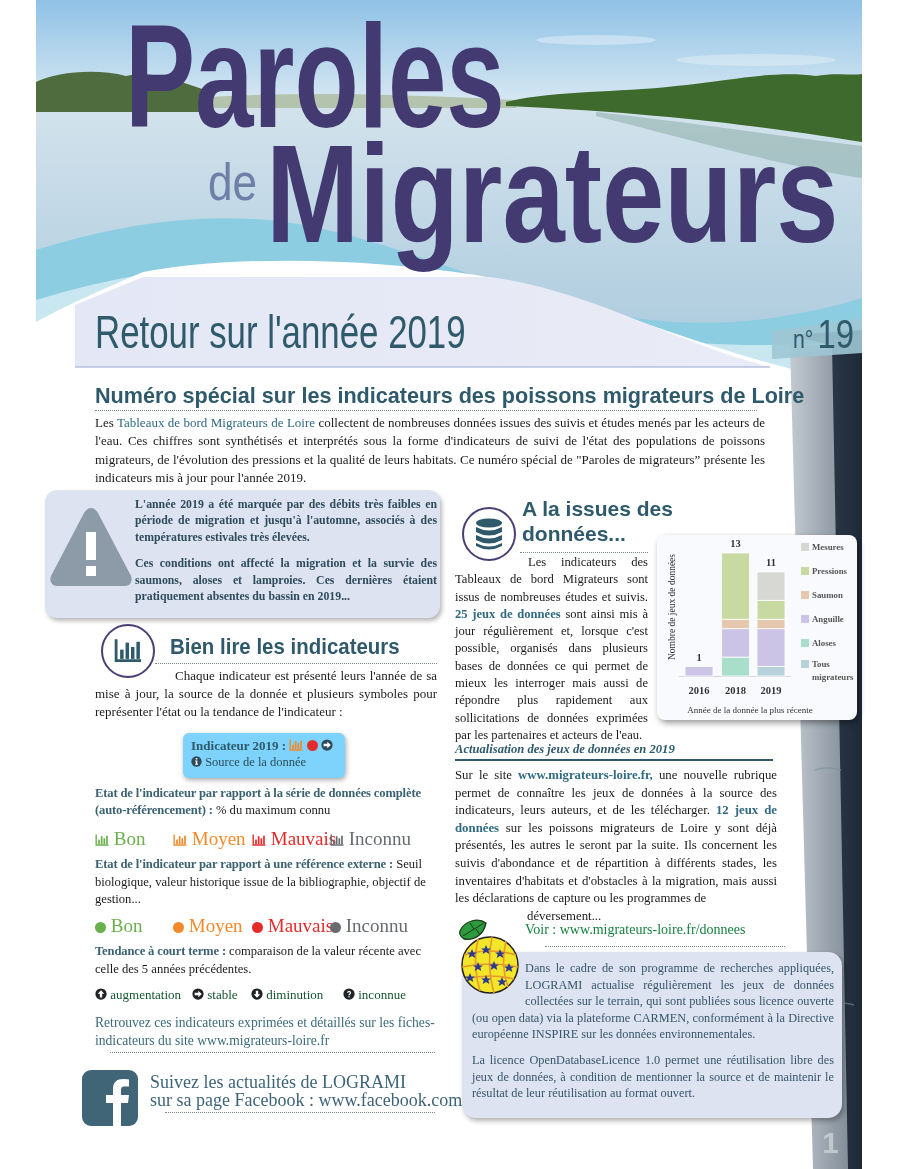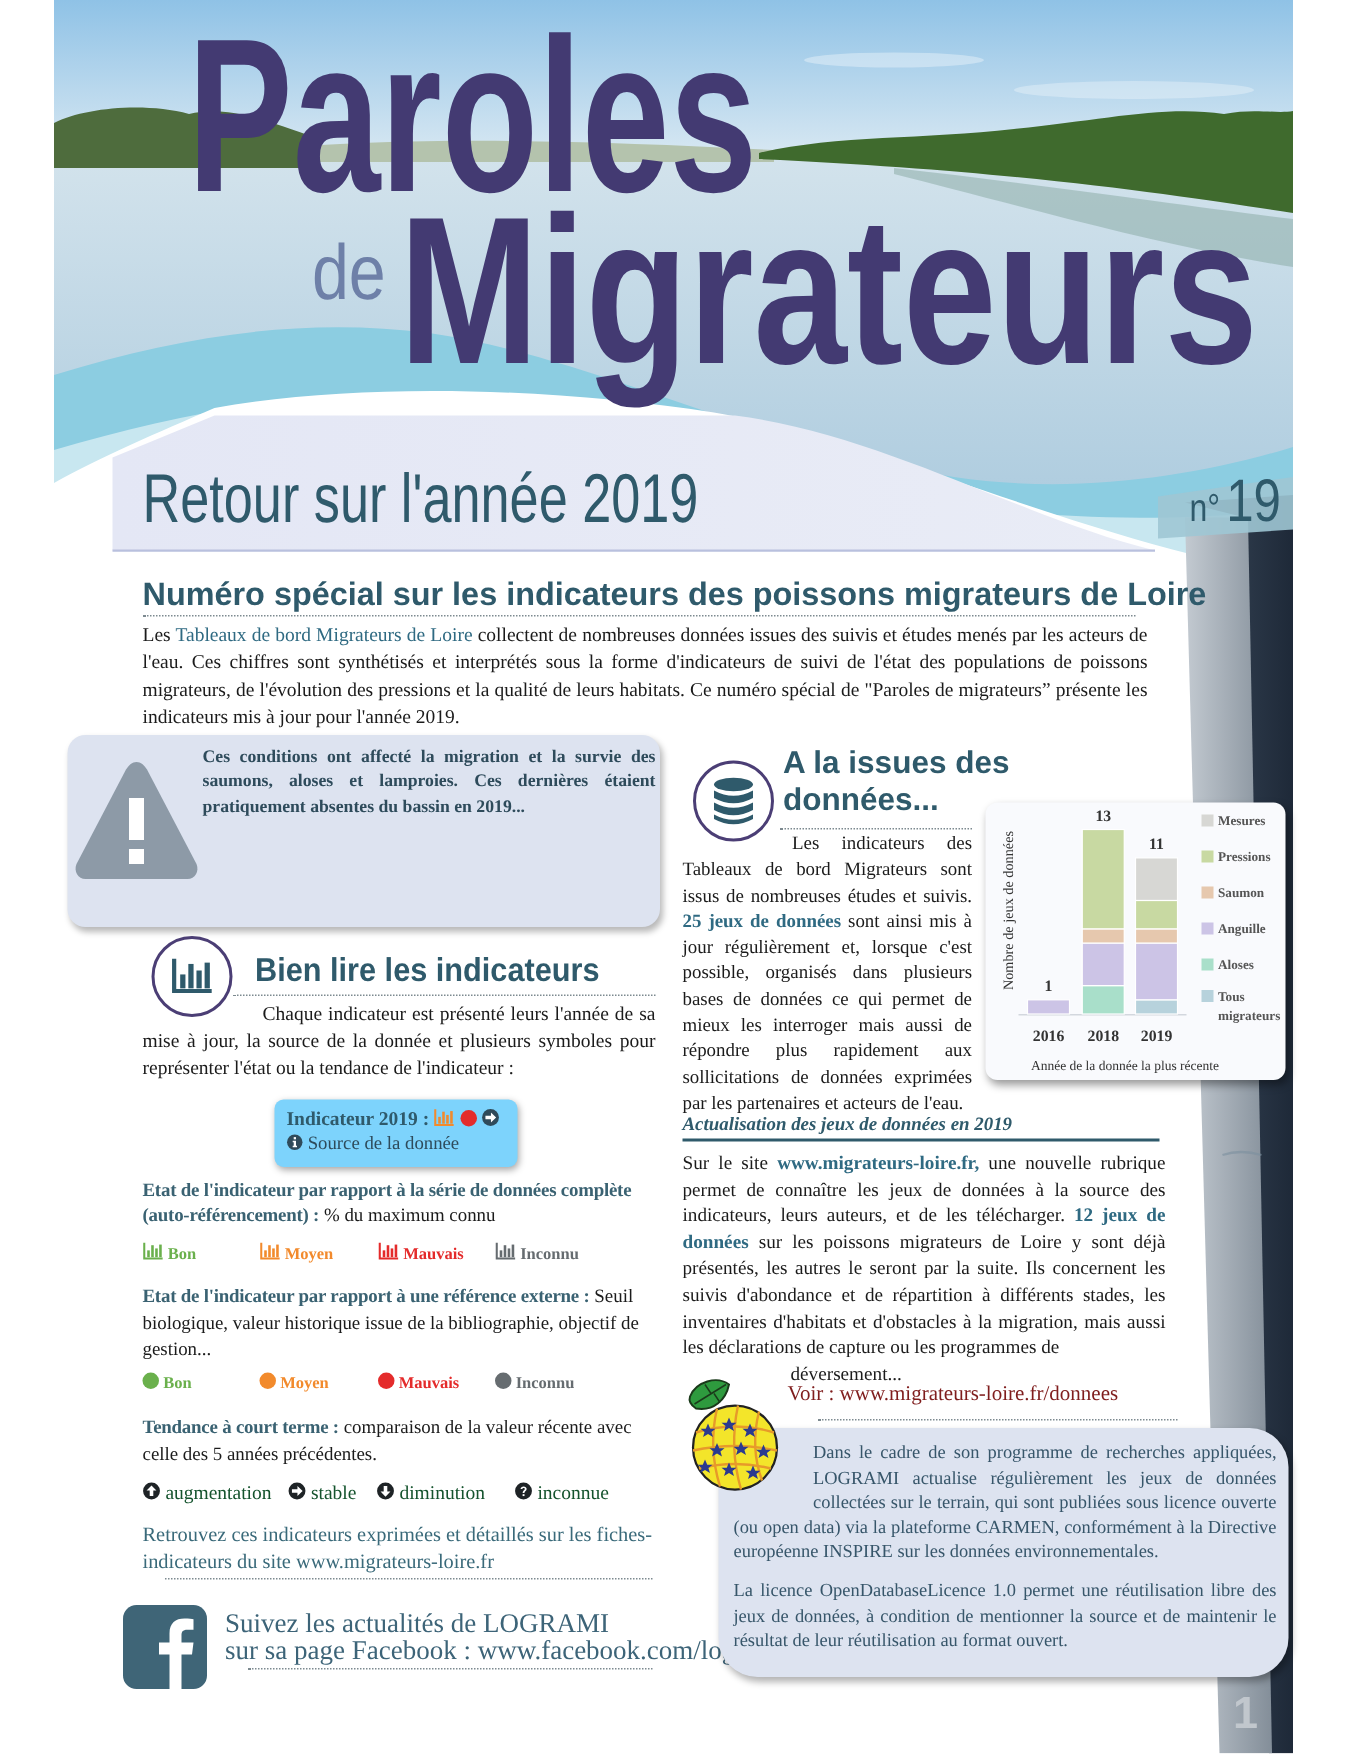--- a/index.html
+++ b/index.html
@@ -42,36 +42,36 @@
   .icon-circle svg{position:absolute;left:0;top:0;}
 
   #example{left:183px;top:733px;width:162px;height:45px;background:#7dd3fc;border-radius:6px;
     box-shadow:1px 2px 5px rgba(0,0,0,.35);z-index:3;}
   #example .l1{position:absolute;left:8px;top:5px;font-weight:bold;font-size:13px;color:var(--heading);white-space:nowrap;}
   #example .l2{position:absolute;left:8px;top:22px;font-size:12.5px;color:#2e4b5b;white-space:nowrap;}
   .ico{display:inline-block;vertical-align:-1px;}
   .dot{display:inline-block;width:11px;height:11px;border-radius:50%;vertical-align:-1px;}
 
   .state-title{font-weight:bold;color:#3a6272;letter-spacing:-.15px;}
-  .lvl{position:absolute;font-size:11px;white-space:nowrap;font-weight:bold;}
+  .lvl{position:absolute;font-size:19px;white-space:nowrap;}
   .c-good{color:var(--good);} .c-medium{color:var(--medium);} .c-bad{color:var(--bad);} .c-unknown{color:var(--unknown);}
   .bg-good{background:var(--good);} .bg-medium{background:var(--medium);} .bg-bad{background:var(--bad);} .bg-unknown{background:var(--unknown);}
   .trend{position:absolute;font-size:13px;white-space:nowrap;color:#14532d;}
 
   
   #chartbox{left:657px;top:535px;width:200px;height:185px;background:#f9fafd;border-radius:8px;
     box-shadow:2px 3px 6px rgba(0,0,0,.4);z-index:4;}
   #chart-svg text{font-family:"Liberation Serif",serif;fill:#333;}
   .c-val,.c-tick{font-size:10.5px;font-weight:bold;}
   .c-xl{font-size:9px;}
   .c-yl{font-size:9.5px;}
   .c-leg{font-size:8.8px;font-weight:bold;fill:#555 !important;}
 
-  #opendata{left:462px;top:952px;width:380px;height:166px;background:var(--panel);border-radius:26px;
-    box-shadow:2px 3px 5px rgba(0,0,0,.3);z-index:4;margin-left:17px;}
+  #opendata{left:462px;top:952px;width:380px;height:166px;background:var(--panel);border-radius:14px;
+    box-shadow:2px 3px 5px rgba(0,0,0,.3);z-index:4;}
   #opendata .inner{position:absolute;left:10px;top:8px;width:362px;font-size:12.3px;line-height:16.6px;
     color:#37566a;text-align:justify;}
   #opendata .inner p{margin:0 0 9px 0;}
   #opendata .spacer{float:left;width:53px;height:48px;}
 
   #pagenum{left:822px;top:1128px;font:bold 30px/1 "Liberation Sans",sans-serif;color:#c1c7cd;z-index:5;}
 </style>
 </head>
 <body>
 
@@ -161,20 +161,21 @@
 <div class="dots" style="left:95px;top:410px;width:662px"></div>
 <div class="abs para" style="left:95px;top:414px;width:670px;z-index:3"><span>Les </span><span class="hl">Tableaux de bord Migrateurs de Loire</span><span> collectent de nombreuses données issues des suivis et études menés par les acteurs de l'eau. Ces chiffres sont synthétisés et interprétés sous la forme d'indicateurs de suivi de l'état des populations de poissons migrateurs, de l'évolution des pressions et la qualité de leurs habitats. Ce numéro spécial de "Paroles de migrateurs” présente les indicateurs mis à jour pour l'année 2019.</span></div>
 
 <div id="alert" class="abs">
   <svg class="abs" style="left:3px;top:14px" width="86" height="86" viewBox="0 0 86 86">
     <path d="M43 4 C46 4 48 6 50 9 L83 72 C85 77 82 82 77 82 H9 C4 82 1 77 3 72 L36 9 C38 6 40 4 43 4 Z" fill="#8d9aa7"></path>
     <rect x="38" y="28" width="10" height="28" fill="#fff"></rect>
     <rect x="38" y="62" width="10" height="10" fill="#fff"></rect>
   </svg>
   <div class="txt">
+    <p>L'année 2019 a été marquée par des débits très faibles en période de migration et jusqu'à l'automne, associés à des températures estivales très élevées.</p>
     <p>Ces conditions ont affecté la migration et la survie des saumons, aloses et lamproies. Ces dernières étaient pratiquement absentes du bassin en 2019...</p>
   </div>
 </div>
 
 <div class="icon-circle" style="left:101px;top:624px">
   <svg width="50" height="50" viewBox="0 0 50 50" style="color:#2f5a6b">
     <use href="#ico-bars" x="11" y="12" width="28" height="25"></use>
   </svg>
 </div>
 <div class="abs h-sans" style="left:170px;top:634px;font-size:22px;transform:scaleX(.93);transform-origin:0 0;z-index:3">Bien lire les indicateurs</div>
@@ -295,21 +296,21 @@
       <text x="155" y="111" class="c-leg">Aloses</text>
       <rect x="144" y="125" width="8" height="8" fill="#b7d2dc"></rect>
       <text x="155" y="132" class="c-leg"><tspan x="155" dy="0">Tous</tspan><tspan x="155" dy="13">migrateurs</tspan></text>
     </svg>
 </div>
 
 <div class="abs" style="left:455px;top:742px;font-size:12.6px;font-style:italic;font-weight:bold;color:var(--heading);white-space:nowrap;z-index:3">Actualisation des jeux de données en 2019</div>
 <div class="abs" style="left:455px;top:759px;width:318px;height:0;border-top:2px solid #2f5a6b;z-index:3"></div>
 <div class="abs para" style="left:455px;top:767px;width:322px;font-size:12.8px;line-height:17.6px;z-index:3"><span>Sur le site </span><span class="hlb">www.migrateurs-loire.fr,</span><span> une nouvelle rubrique permet de connaître les jeux de données à la source des indicateurs, leurs auteurs, et de les télécharger. </span><span class="hlb">12 jeux de données</span><span> sur les poissons migrateurs de Loire y sont déjà présentés, les autres le seront par la suite. Ils concernent les suivis d'abondance et de répartition à différents stades, les inventaires d'habitats et d'obstacles à la migration, mais aussi les déclarations de capture ou les programmes de</span><span style="display:block;padding-left:72px;text-align:left">déversement...</span></div>
 
-<div class="abs" style="left:525px;top:922px;font-size:14px;color:#7f1d1d;white-space:nowrap;z-index:5">Voir : www.migrateurs-loire.fr/donnees</div>
+<div class="abs" style="left:525px;top:922px;font-size:14px;color:#15803d;white-space:nowrap;z-index:5">Voir : www.migrateurs-loire.fr/donnees</div>
 <div class="dots" style="left:545px;top:946px;width:240px;z-index:5"></div>
 
 <div id="opendata" class="abs">
   <div class="inner">
     <div class="spacer"></div>
     <p>Dans le cadre de son programme de recherches appliquées, LOGRAMI actualise régulièrement les jeux de données collectées sur le terrain, qui sont publiées sous licence ouverte (ou open data) via la plateforme CARMEN, conformément à la Directive européenne INSPIRE sur les données environnementales.</p>
     <p>La licence OpenDatabaseLicence 1.0 permet une réutilisation libre des jeux de données, à condition de mentionner la source et de maintenir le résultat de leur réutilisation au format ouvert.</p>
   </div>
 </div>
 <svg class="abs" style="left:454px;top:917px;z-index:6" width="68" height="78" viewBox="0 0 68 78">

